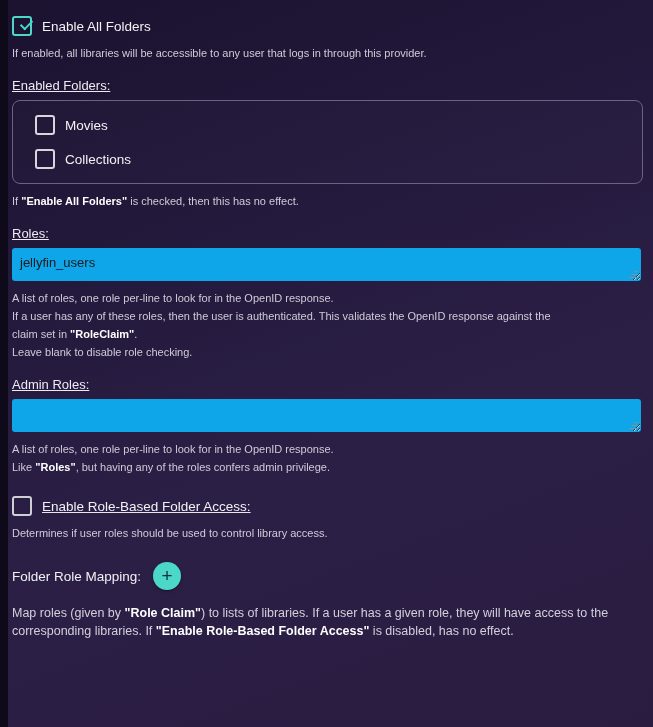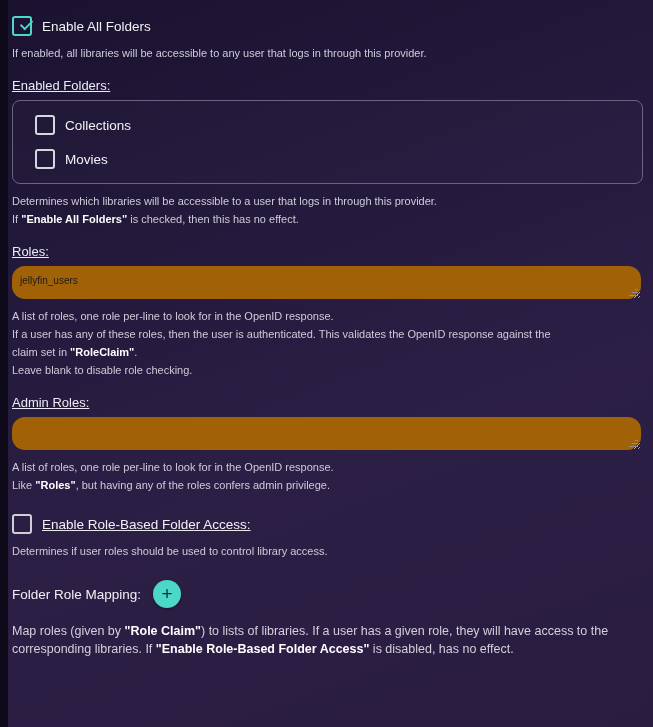--- a/index.html
+++ b/index.html
@@ -77,26 +77,26 @@
     padding: 14px 10px 14px 14px;
     margin: 0 0 0 2px;
   }
   .folders-box .row-check { margin: 0 0 0 8px; }
   .folders-box .row-check + .row-check { margin-top: 14px; }
   .folders-box .cb { border-color: #d7d5de; }
   textarea.ta {
     display: block;
     width: calc(100% - 4px);
     margin-left: 2px;
-    background: #a16207;
+    background: #0ea5e9;
     color: #1b1b1b;
     border: none;
-    border-radius: 13px;
+    border-radius: 3px;
     font-family: "Liberation Sans", sans-serif;
-    font-size: 10px;
+    font-size: 13px;
     padding: 6px 8px;
     resize: vertical;
     line-height: 17px;
   }
   textarea.ta1 { height: 33px; }
   textarea.ta2 { height: 33px; }
   .ta-wrap { position: relative; }
   .ta-grip {
     position: absolute;
     right: 5px; bottom: 3px;
@@ -148,29 +148,28 @@
   <div class="row-check">
     <div class="cb checked"></div>
     <div class="cb-label">Enable All Folders</div>
   </div>
   <div class="help">If enabled, all libraries will be accessible to any user that logs in through this provider.</div>
 
   <div class="field-label">Enabled Folders:</div>
   <div class="folders-box">
     <div class="row-check">
       <div class="cb"></div>
-      <div class="cb-label">Collections</div>
+      <div class="cb-label">Movies</div>
     </div>
     <div class="row-check">
       <div class="cb"></div>
-      <div class="cb-label">Movies</div>
+      <div class="cb-label">Collections</div>
     </div>
   </div>
   <div class="help">
-    <div>Determines which libraries will be accessible to a user that logs in through this provider.</div>
     <div><span>If </span><b>"Enable All Folders"</b><span> is checked, then this has no effect.</span></div>
   </div>
 
   <div class="field-label">Roles:</div>
   <div class="ta-wrap">
     <textarea class="ta ta1" placeholder="" style="">jellyfin_users</textarea>
     <div class="ta-grip">
       <span style="bottom:0;width:9px;"></span>
         <span style="bottom:3px;width:6px;"></span>
         <span style="bottom:6px;width:3px;"></span>

